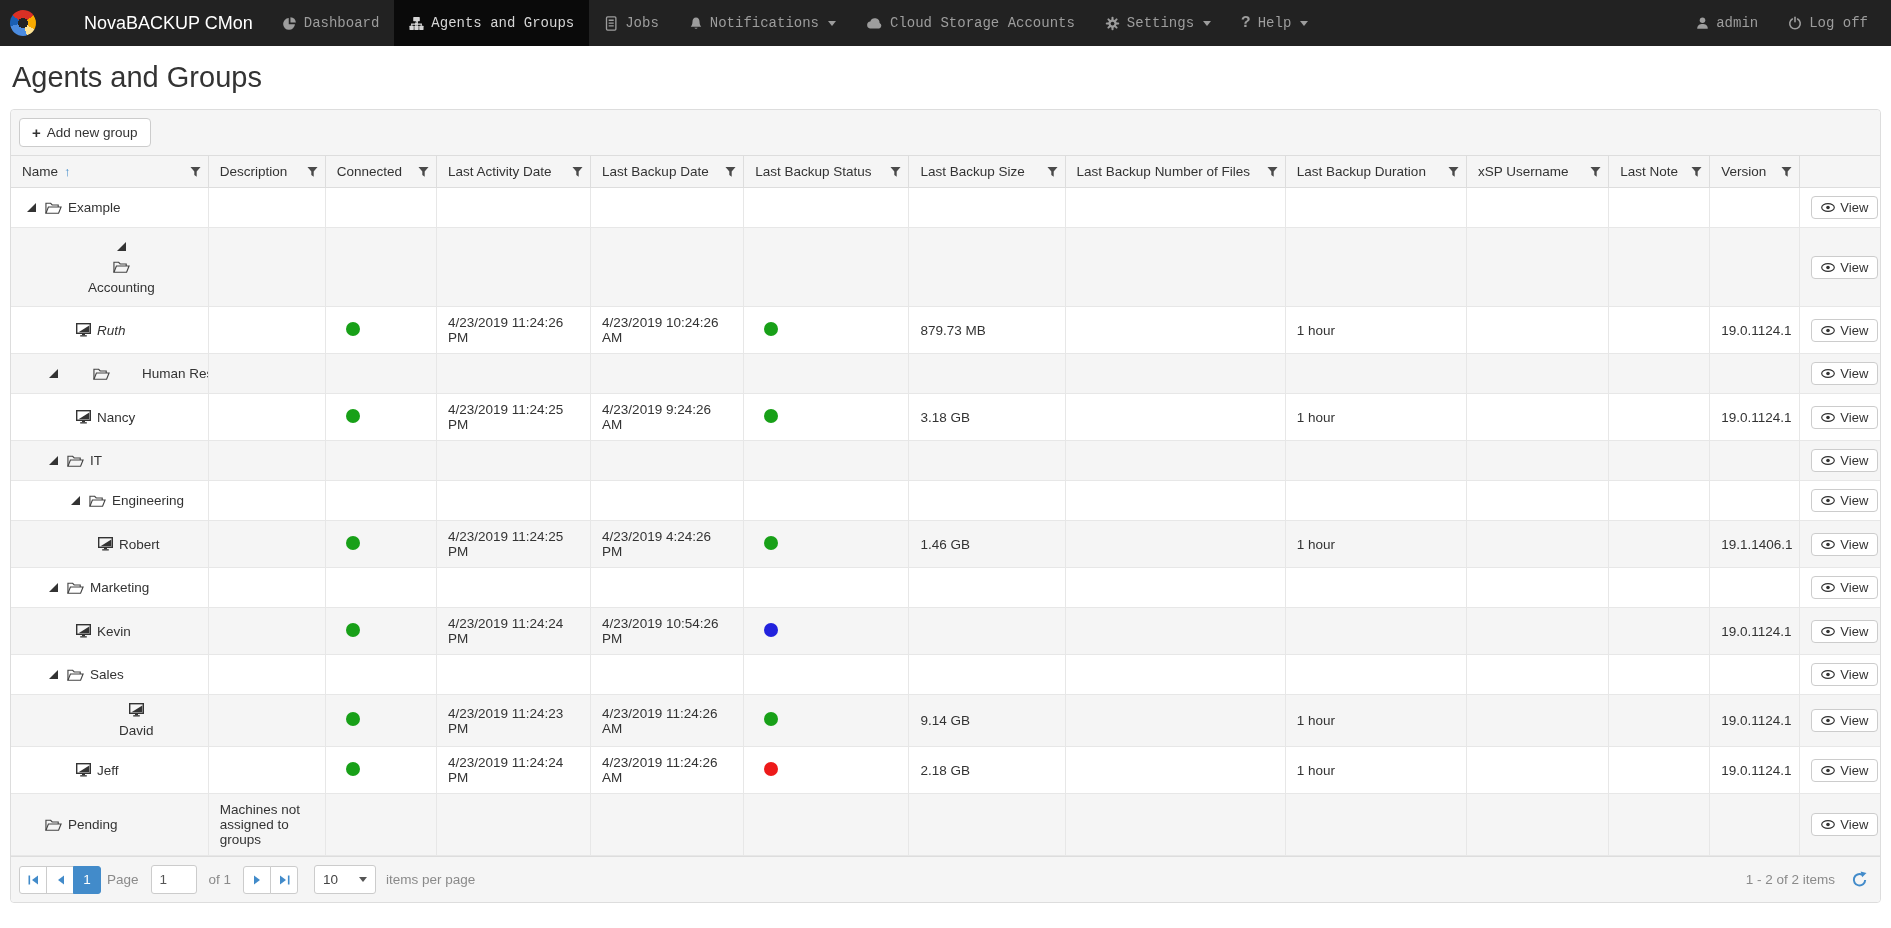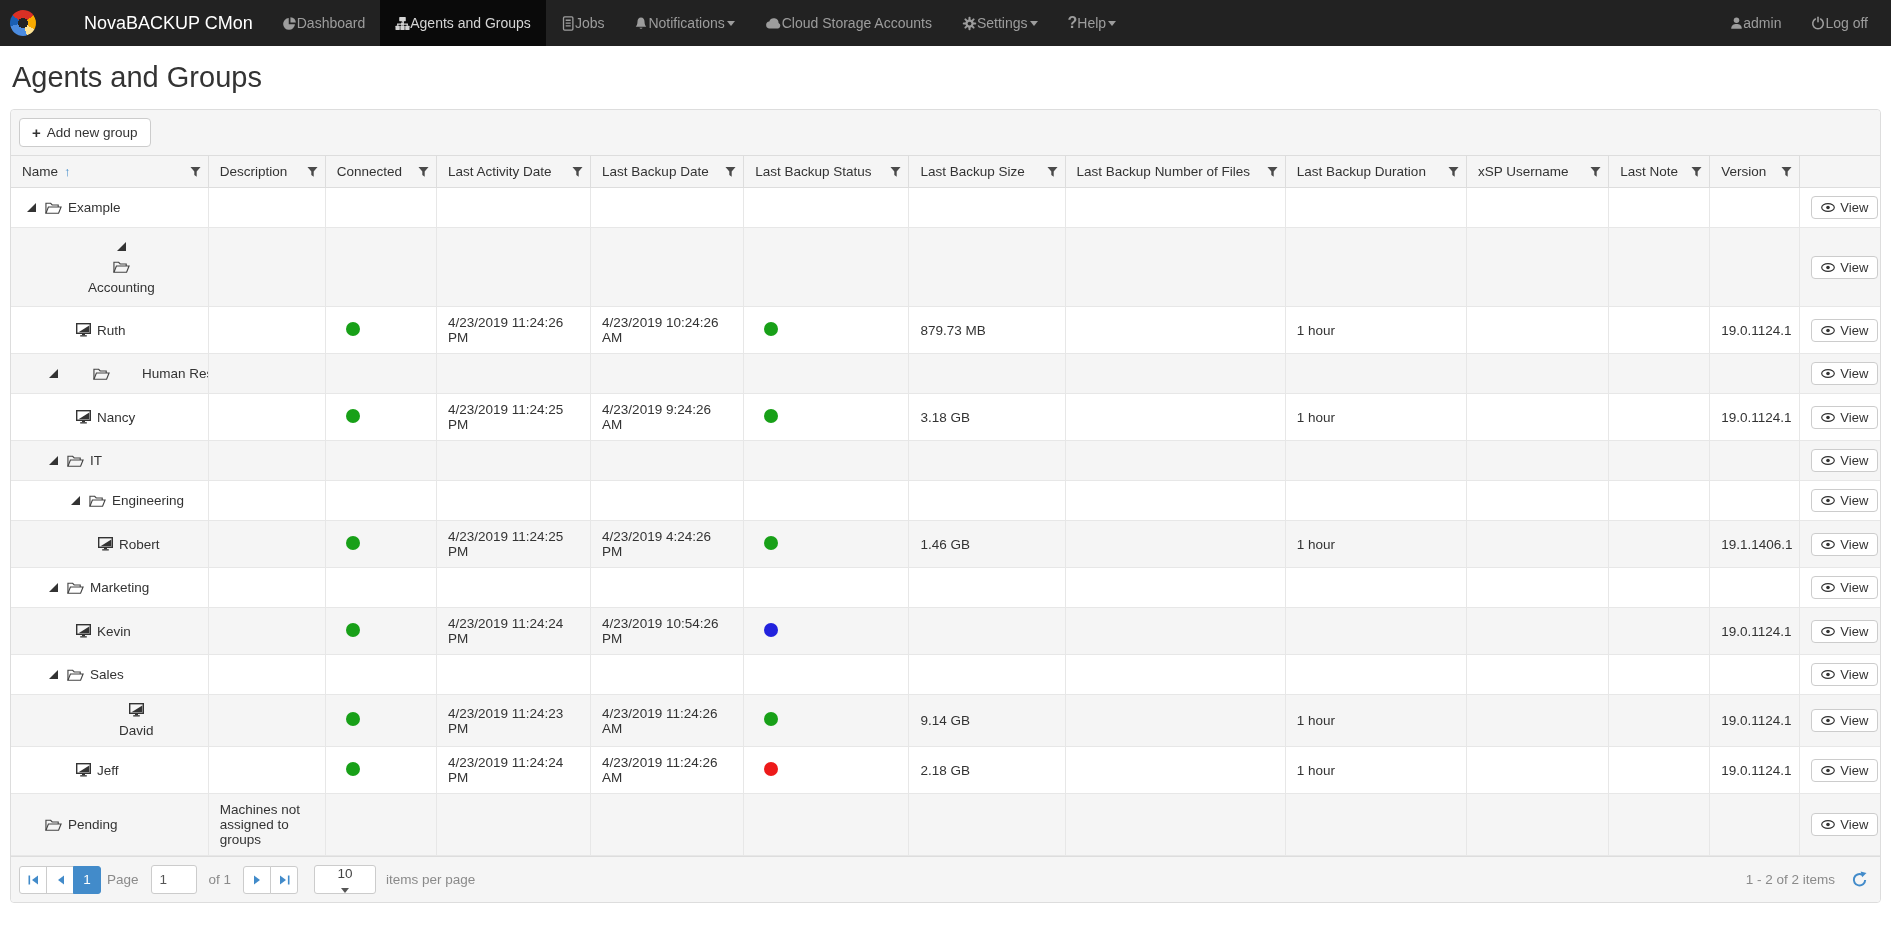--- a/index.html
+++ b/index.html
@@ -8,22 +8,22 @@
 
   
   .navbar { height:46px; background:#222; display:flex; align-items:stretch; }
   .brand { display:flex; align-items:center; gap:8px; padding:0 14px 0 10px; }
   .brand-logo { width:26px; height:26px; border-radius:50%;
     background: radial-gradient(circle at 50% 50%, #222 0 27%, rgba(0,0,0,0) 28%),
       conic-gradient(#d93025 0 22%, #f9ab00 22% 40%, #fde293 40% 52%, #4b8bdf 52% 78%, #1a5fb4 78% 92%, #d93025 92% 100%);
     transform: rotate(-25deg); }
   .brand-text { color:#fff; font-size:18px; white-space:nowrap;margin-left:40px; }
   .nav-left { display:flex; align-items:stretch; }
-  .nav-item { display:flex; align-items:center; padding:12px 15px; color:#9d9d9d;
-    text-decoration:none; cursor:pointer; white-space:nowrap; }
+  .nav-item { display:flex; align-items:center; gap:7px; padding:12px 15px; color:#9d9d9d;
+    text-decoration:none; cursor:pointer; white-space:nowrap;font-family:Liberation Mono, monospace; }
   .nav-item.active { background:#0a0a0a; color:#d5d5d5; }
   .nav-right { margin-left:auto; display:flex; align-items:stretch; padding-right:8px; }
   .nav-item .caret { display:inline-flex; margin-left:2px; }
   .icon { display:inline-flex; align-items:center; justify-content:center; line-height:0; }
   .help-q { font-weight:bold; font-size:16px; }
 
   
   .page { padding: 0 10px; }
   .page-title { font-size:29px; font-weight:500; color:#333; margin:15px 0 15px 2px; }
 
@@ -63,21 +63,21 @@
   .pbtn { width:28px; height:28px; background:#fff; border:1px solid #ccc; display:inline-flex;
     align-items:center; justify-content:center; cursor:pointer; margin-left:-1px; }
   .pbtn:first-child { border-radius:3px 0 0 3px; margin-left:0; }
   .pbtn:last-child { border-radius:0 3px 3px 0; }
   .pbtn.active { background:#428bca; border-color:#428bca; color:#fff; font-size:13.5px; }
   .pager .lbl { margin:0 6px; }
   .page-input { width:46px; height:29px; border:1px solid #ccc; border-radius:3px; padding:0 8px;
     font-size:13.5px; color:#555; margin:0 6px; font-family:"Liberation Sans",sans-serif; }
   .size-select { display:inline-flex; align-items:center; justify-content:space-between;
     width:62px; height:29px; border:1px solid #ccc; border-radius:3px; background:#fff;
-    padding:0 8px; margin:0 10px 0 16px; color:#444; cursor:pointer;flex-direction:column; }
+    padding:0 8px; margin:0 10px 0 16px; color:#444; cursor:pointer; }
   .pager-right { margin-left:auto; display:flex; align-items:center; gap:16px; padding-right:4px; }
   .refresh { cursor:pointer; }
 </style>
 </head>
 <body>
 
 <nav class="navbar">
   <div class="brand">
     <span class="brand-logo"></span>
     <span class="brand-text">NovaBACKUP CMon</span>
@@ -353,21 +353,21 @@
                   <svg width="14" height="9" viewBox="0 0 14 9">
                     <ellipse cx="7" cy="4.5" rx="6.3" ry="3.9" fill="none" stroke="#333" stroke-width="1.2"></ellipse>
                     <circle cx="7" cy="4.5" r="1.8" fill="#333"></circle>
                   </svg>
                 </span>
                 <span>View</span>
               </button></td>
           </tr>
           <tr class="row-agent">
             <td class="name-cell">
-              <span class="name-wrap" style="padding-left: 54px;">
+              <span class="name-wrap" style="padding-left: 54px; font-style: italic;">
                 <span class="icon">
                   <svg width="15" height="14" viewBox="0 0 15 14">
                     <rect x="0.7" y="0.7" width="13.6" height="9.6" fill="none" stroke="#333" stroke-width="1.4"></rect>
                     <polygon points="13.3,2.5 13.3,9.3 2.5,9.3" fill="#333"></polygon>
                     <rect x="6" y="11" width="3" height="1.2" fill="#333"></rect>
                     <rect x="4.2" y="12.2" width="6.6" height="1.3" fill="#333"></rect>
                   </svg>
                 </span>
                 <span>Ruth</span>
               </span>

